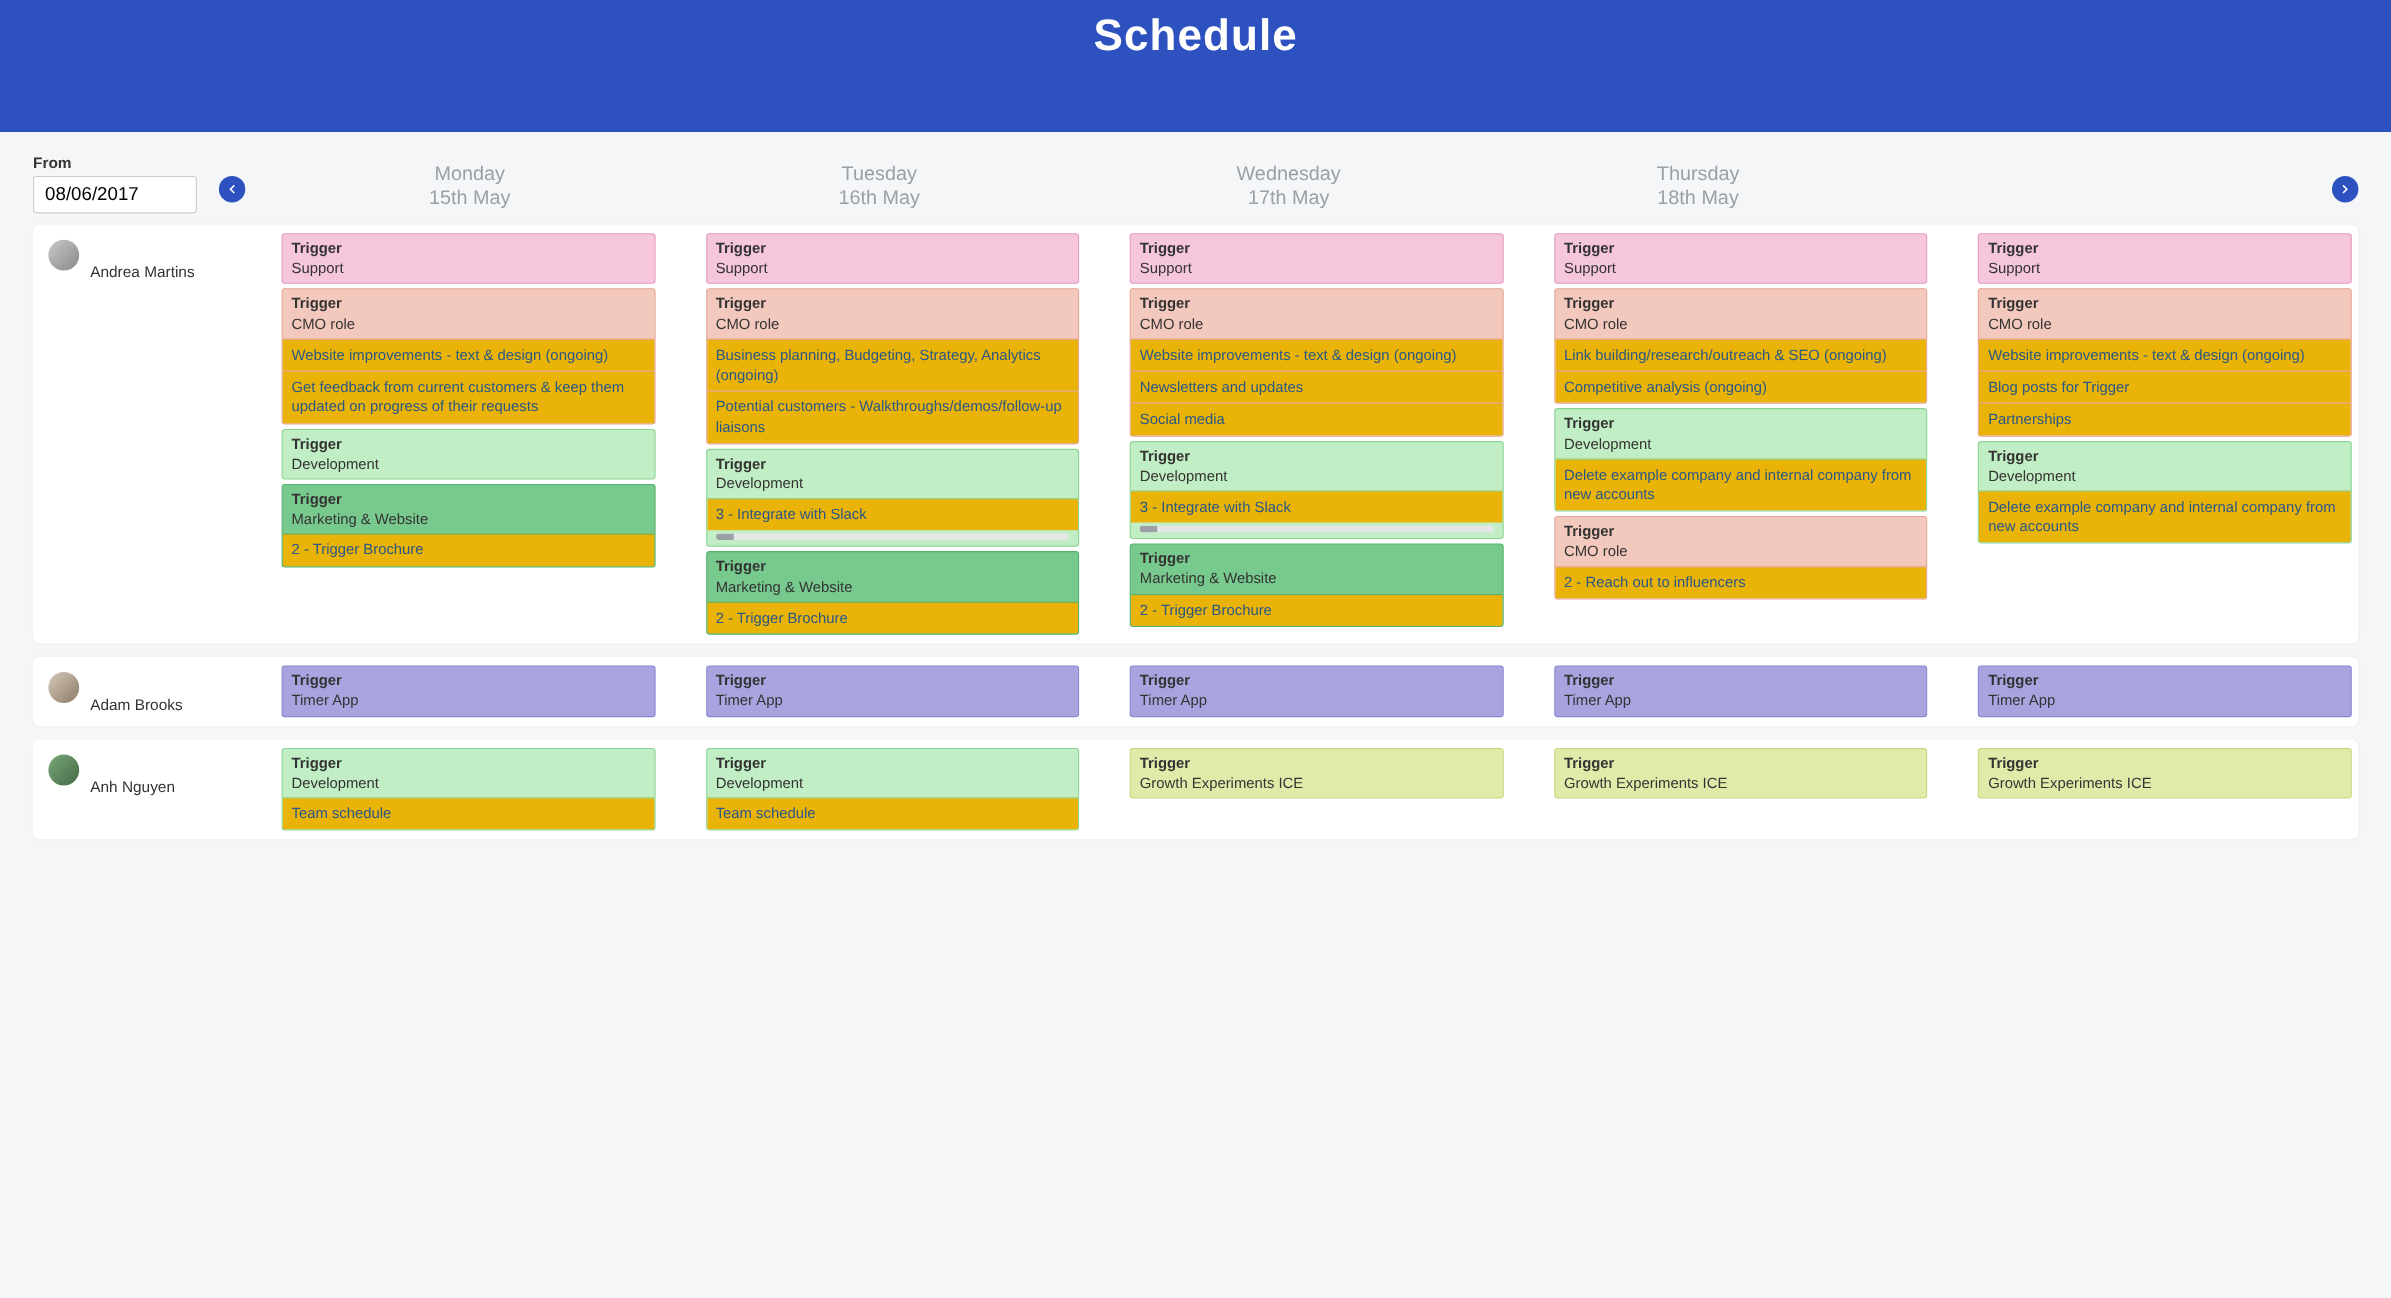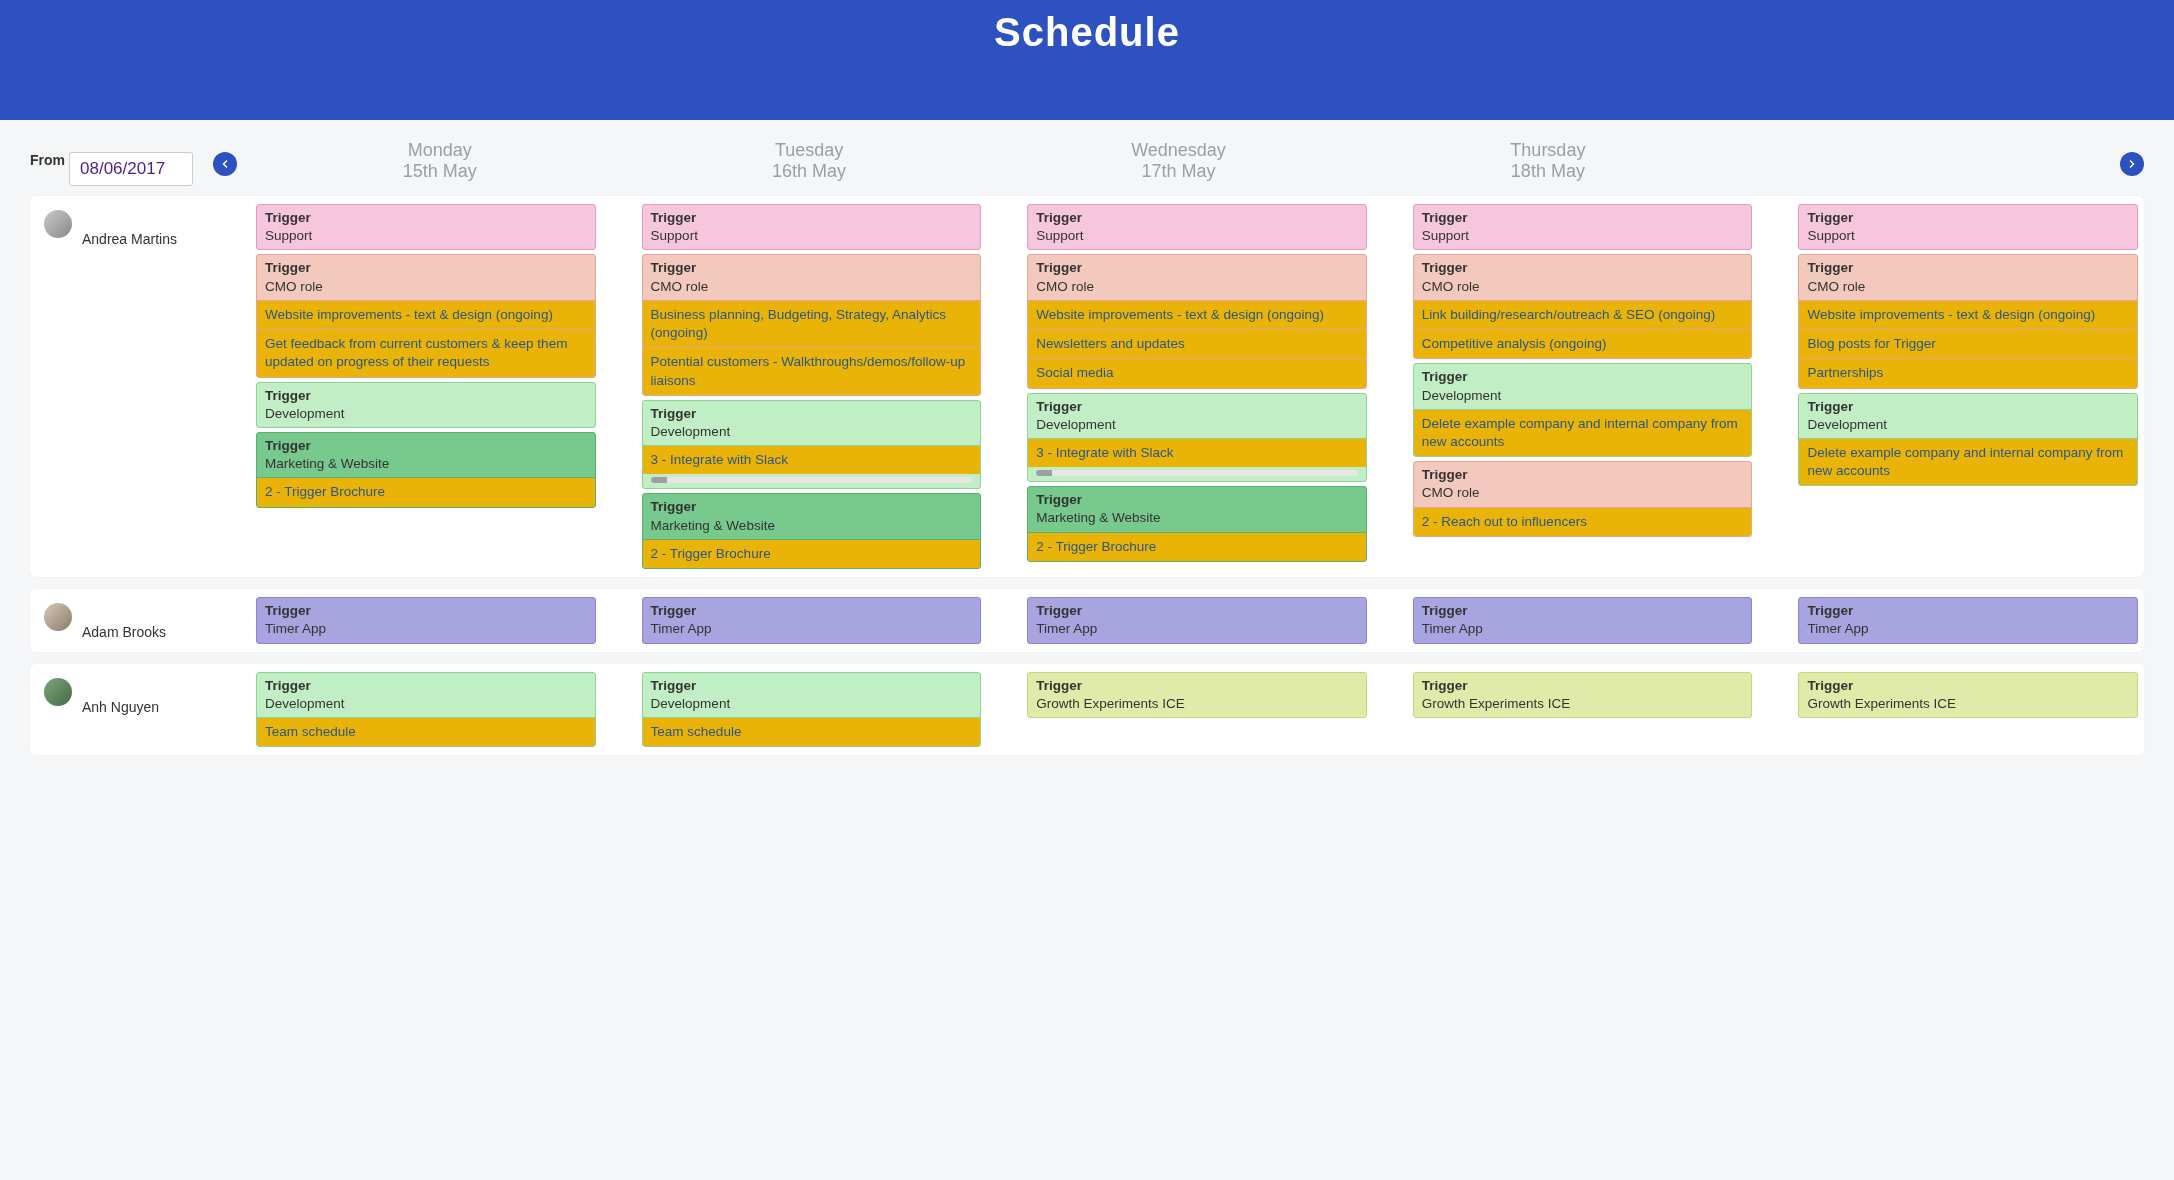--- a/index.html
+++ b/index.html
@@ -26,35 +26,35 @@
       padding: 20px 30px 30px 30px;
     }
     .top-controls {
       display: flex;
       align-items: flex-end;
       gap: 20px;
       margin-bottom: 10px;
     }
     .from-block {
       display: flex;
-      flex-direction: row;
+      flex-direction: column;
       gap: 4px;
     }
     .from-block label {
       font-size: 14px;
       font-weight: 600;
       color: #333;
     }
     .from-block input {
-      width: 124px;
+      width: 149px;
       padding: 6px 10px;
       font-size: 17px;
       border: 1px solid #ccc;
       border-radius: 3px;
-      color: #4c1d95;
+      color: #000000;
     }
     .nav-btn {
       width: 24px;
       height: 24px;
       border-radius: 50%;
       background: #2d52bf;
       color: #fff;
       border: none;
       display: flex;
       align-items: center;

